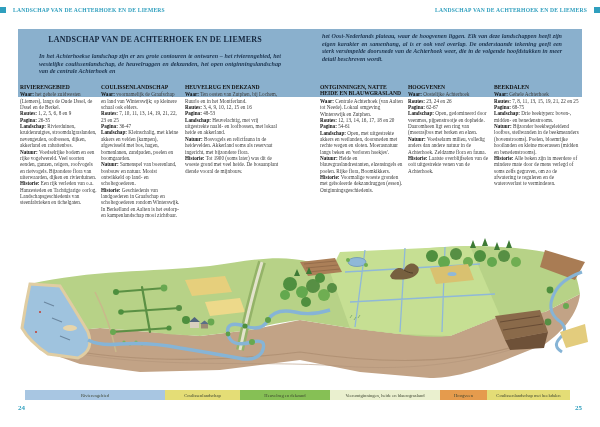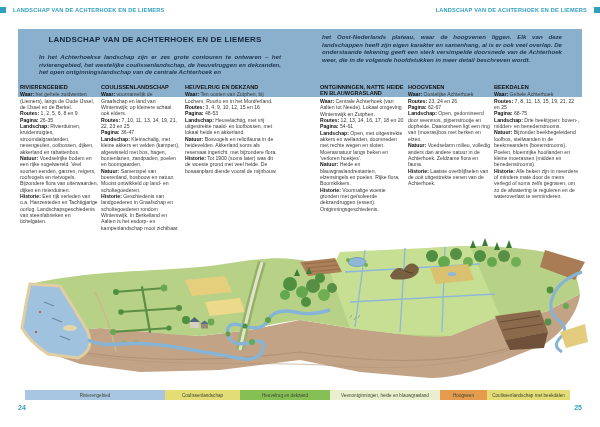--- a/index.html
+++ b/index.html
@@ -1,17 +1,17 @@
 <!DOCTYPE html>
 <html><head>
 <meta charset="utf-8">
 <style>
   html,body{margin:0;padding:0;background:#e8e8e8;}
   .page{position:relative;width:600px;height:427px;background:#ffffff;overflow:hidden;
-        font-family:Liberation Sans, sans-serif;color:#333;}
+        font-family:Liberation Serif, serif;color:#333;}
   
   .runhead{position:absolute;top:7px;font-size:5.6px;font-weight:bold;letter-spacing:.2px;color:#2f9fbe;}
   .runhead.left{left:13px;}
   .runhead.right{right:13px;text-align:right;}
   .edge-tab{position:absolute;top:7px;width:6px;height:6px;background:#2f9fbe;}
   .edge-tab.left{left:0;}
   .edge-tab.right{right:0;}
   
   .intro{position:absolute;left:18px;top:29px;width:564px;height:68px;background:#8ab0cd;}
   .intro-title{position:absolute;left:20px;top:35px;width:270px;text-align:center;

